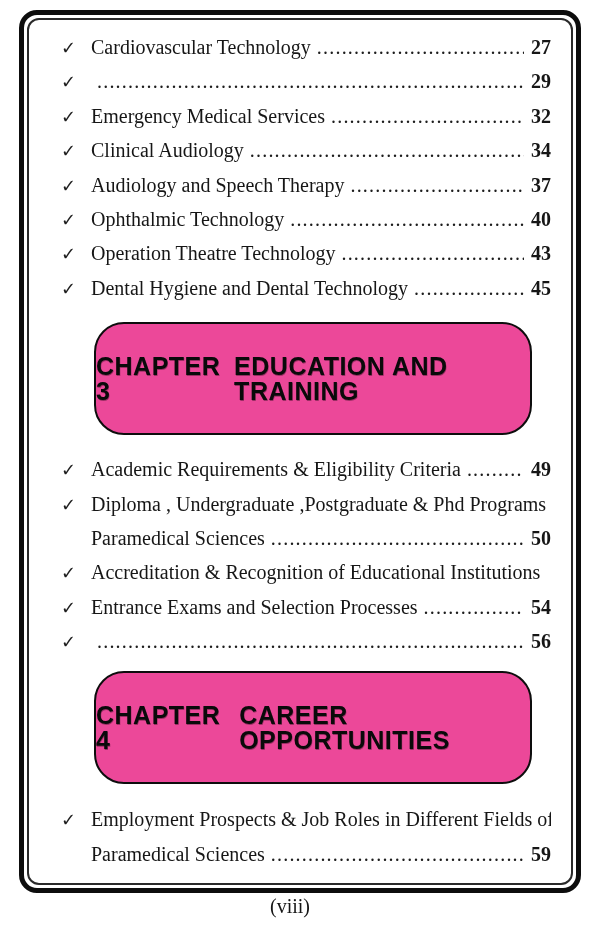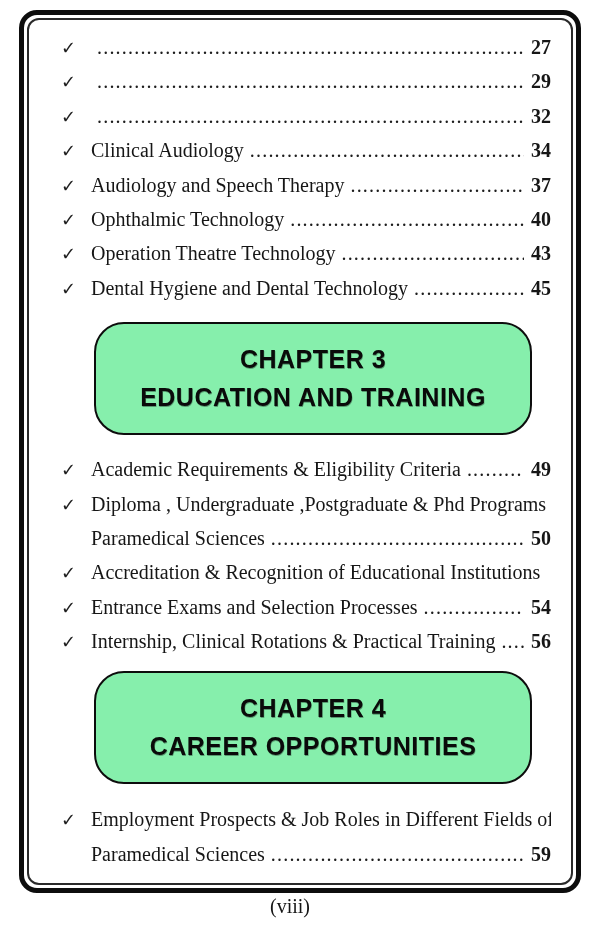--- a/index.html
+++ b/index.html
@@ -84,25 +84,24 @@
   }
   .chapter-box {
     box-sizing: border-box;
     width: 438px;
     height: 113px;
     border: 2.5px solid #0d0d0d;
     border-radius: 30px;
     margin: 17px auto 16px auto;
     transform: translateX(7px);
     display: flex;
-    flex-direction: column;
     align-items: center;
     justify-content: center;
     gap: 13px;
-    background: #86efac;
+    background: #ec4899;
   }
   .chapter-box.second { margin-top: 13px; margin-bottom: 17px; }
   .chapter-title, .chapter-subtitle {
     font-family: "Liberation Sans", sans-serif;
     font-weight: 700;
     font-size: 25px;
     letter-spacing: 0.5px;
     color: #0a0a0a;
     line-height: 1;
     text-shadow: 0.5px 0.5px 0 rgba(0,0,0,0.35);
@@ -122,30 +121,32 @@
 </head>
 <body>
 
 <div class="page-frame">
   <div class="page-frame-inner">
     <div class="content">
 
       <div class="toc-list">
           <div class="toc-row">
             <span class="check">✓</span>
+            <span class="toc-text">Cardiovascular Technology</span>
             <span class="leader">........................................................................................................................</span>
             <span class="page-num">27</span>
           </div>
           <div class="toc-row">
             <span class="check">✓</span>
             <span class="leader">........................................................................................................................</span>
             <span class="page-num">29</span>
           </div>
           <div class="toc-row">
             <span class="check">✓</span>
+            <span class="toc-text">Emergency Medical Services</span>
             <span class="leader">........................................................................................................................</span>
             <span class="page-num">32</span>
           </div>
           <div class="toc-row">
             <span class="check">✓</span>
             <span class="toc-text">Clinical Audiology</span>
             <span class="leader">........................................................................................................................</span>
             <span class="page-num">34</span>
           </div>
           <div class="toc-row">
@@ -202,21 +203,20 @@
             <span class="leader no-dots"></span>
           </div>
           <div class="toc-row">
             <span class="check">✓</span>
             <span class="toc-text">Entrance Exams and Selection Processes</span>
             <span class="leader">........................................................................................................................</span>
             <span class="page-num">54</span>
           </div>
           <div class="toc-row">
             <span class="check">✓</span>
-            <span class="toc-text">Internship, Clinical Rotations &amp; Practical Training</span>
             <span class="leader">........................................................................................................................</span>
             <span class="page-num">56</span>
           </div>
         </div>
 
       <div class="chapter-box second">
         <div class="chapter-title">CHAPTER 4</div>
         <div class="chapter-subtitle">CAREER OPPORTUNITIES</div>
       </div>
 

